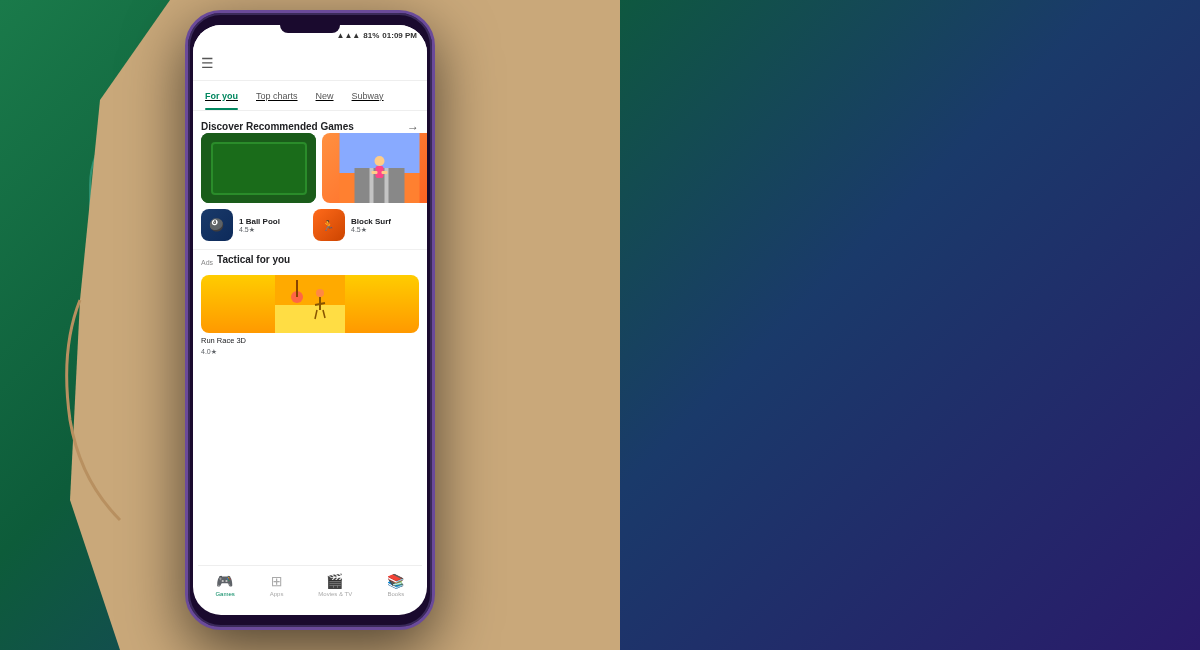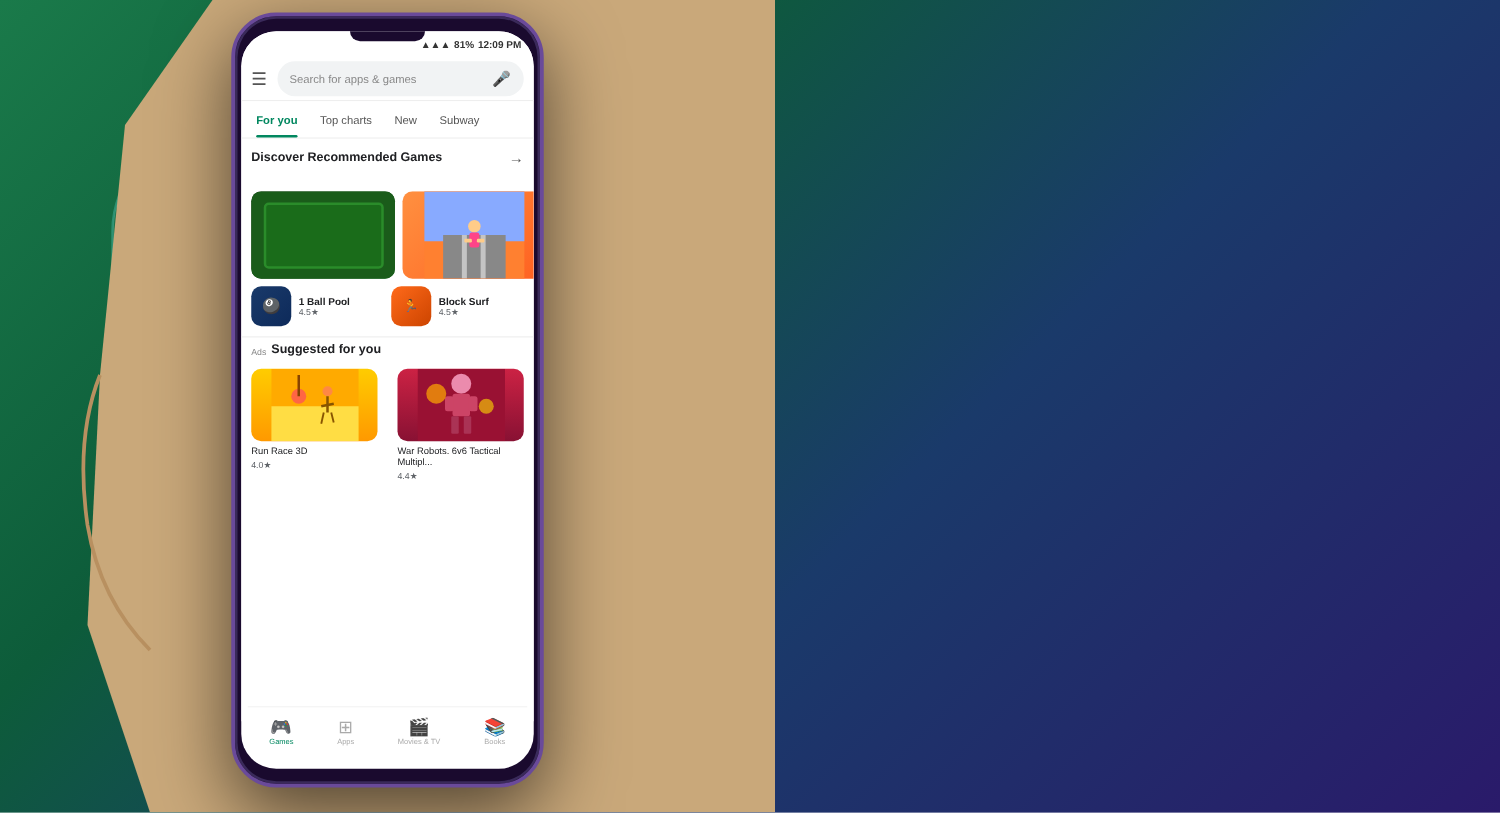--- a/index.html
+++ b/index.html
@@ -97,20 +97,21 @@
 
     
     .tab-bar {
       height: 30px;
       background: #fff;
       display: flex;
       align-items: center;
       padding: 0 4px;
       border-bottom: 1px solid #eee;
       gap: 2px;
+      text-decoration: underline;
     }
 
     .tab-item {
       padding: 0 8px;
       height: 100%;
       display: flex;
       align-items: center;
       font-size: 9px;
       color: #555;
       position: relative;
@@ -138,21 +139,21 @@
       background: #fff;
       overflow: hidden;
       height: calc(100% - 86px - 38px);
     }
 
     
     .section-header {
       display: flex;
       align-items: center;
       justify-content: space-between;
-      padding: 8px 8px 20px;
+      padding: 8px 8px 0;
     }
 
     .section-title {
       font-size: 10px;
       font-weight: bold;
       color: #202124;
     }
 
     .arrow-icon {
       font-size: 12px;
@@ -491,29 +492,25 @@
     <div class="phone-notch"></div>
     <div class="power-btn"></div>
     <div class="vol-btn-up"></div>
     <div class="vol-btn-down"></div>
 
     <div class="phone-screen">
 
       <div class="status-bar">
         <span style="font-size:8px;">▲▲▲</span>
         <span style="font-size:8px;font-weight:bold;">81%</span>
-        <span style="font-size:8px;font-weight:bold;">12:09 PM</span>
+        <span style="font-size:8px;font-weight:bold;">01:09 PM</span>
       </div>
 
       <div class="search-bar">
         <span class="hamburger-icon">☰</span>
-        <div class="search-input-mock">
-          <span>Search for apps &amp; games</span>
-          <span class="mic-icon">🎤</span>
-        </div>
       </div>
 
       <div class="tab-bar">
         <div class="tab-item active">
           <span>For you</span>
         </div>
         <div class="tab-item">
           <span>Top charts</span>
         </div>
         <div class="tab-item">
@@ -580,21 +577,21 @@
             <div class="app-info">
               <div class="app-name">Block Surf</div>
               <div class="app-rating">4.5★</div>
             </div>
           </div>
         </div>
 
         <div class="ads-section">
           <div style="display:flex;align-items:center;gap:4px;margin-bottom:4px;">
             <span class="ads-label">Ads</span>
-            <span class="ads-title">Suggested for you</span>
+            <span class="ads-title">Tactical for you</span>
           </div>
 
           <div class="suggested-grid">
 
             <div class="suggested-item">
               <div class="suggested-thumb thumb-run-race">
                 <svg width="70" height="58" viewBox="0 0 70 58">
                   <rect width="70" height="58" fill="#ffaa00"></rect>
 
                   <rect x="0" y="30" width="70" height="28" fill="#ffdd44"></rect>
@@ -605,39 +602,20 @@
                   <line x1="45" y1="22" x2="45" y2="35" stroke="#885500" stroke-width="2"></line>
                   <line x1="40" y1="30" x2="50" y2="28" stroke="#885500" stroke-width="2"></line>
                   <line x1="42" y1="35" x2="40" y2="44" stroke="#885500" stroke-width="1.5"></line>
                   <line x1="48" y1="35" x2="50" y2="43" stroke="#885500" stroke-width="1.5"></line>
                 </svg>
               </div>
               <div class="suggested-name">Run Race 3D</div>
               <div class="suggested-rating">4.0★</div>
             </div>
 
-            <div class="suggested-item">
-              <div class="suggested-thumb thumb-war-robots">
-                <svg width="70" height="58" viewBox="0 0 70 58">
-                  <rect width="70" height="58" fill="#991133"></rect>
-
-                  <circle cx="35" cy="12" r="8" fill="#ffaacc" opacity="0.8"></circle>
-                  <rect x="28" y="20" width="14" height="18" rx="2" fill="#cc4466"></rect>
-                  <rect x="22" y="22" width="7" height="12" rx="2" fill="#cc4466"></rect>
-                  <rect x="41" y="22" width="7" height="12" rx="2" fill="#cc4466"></rect>
-                  <rect x="27" y="38" width="6" height="14" rx="1" fill="#aa3355"></rect>
-                  <rect x="37" y="38" width="6" height="14" rx="1" fill="#aa3355"></rect>
-
-                  <circle cx="15" cy="20" r="8" fill="#ffaa00" opacity="0.7"></circle>
-                  <circle cx="55" cy="30" r="6" fill="#ffdd00" opacity="0.6"></circle>
-                </svg>
-              </div>
-              <div class="suggested-name">War Robots. 6v6 Tactical Multipl...</div>
-              <div class="suggested-rating">4.4★</div>
-            </div>
 
           </div>
         </div>
       </div>
 
       <div class="bottom-nav">
         <div class="nav-item">
           <span class="nav-icon">🎮</span>
           <span class="nav-label">Games</span>
         </div>

